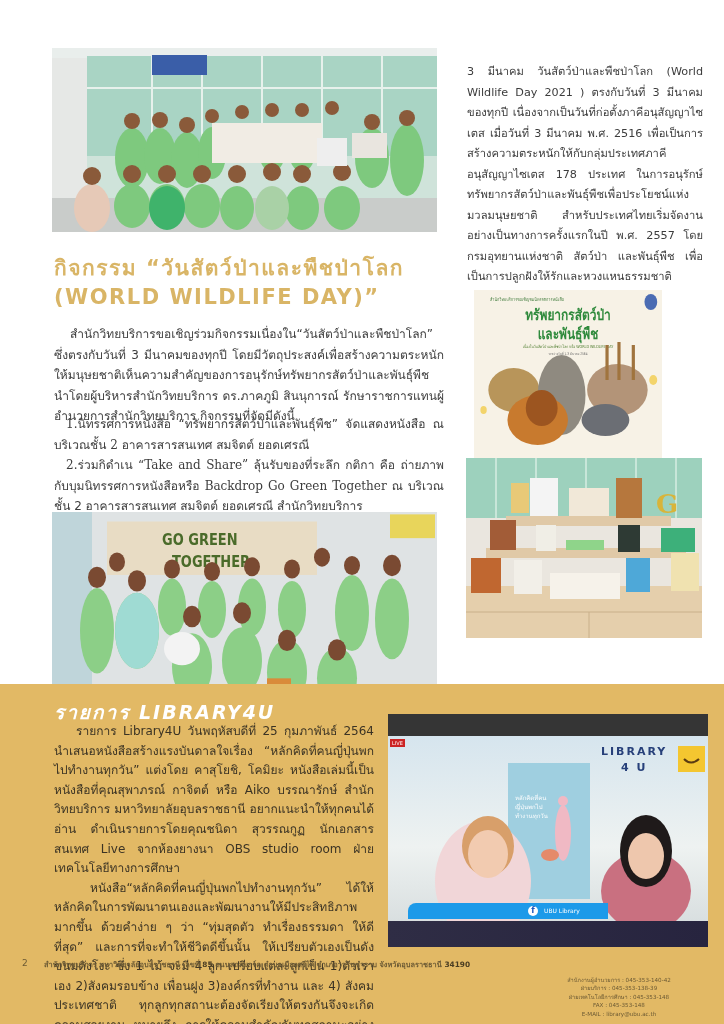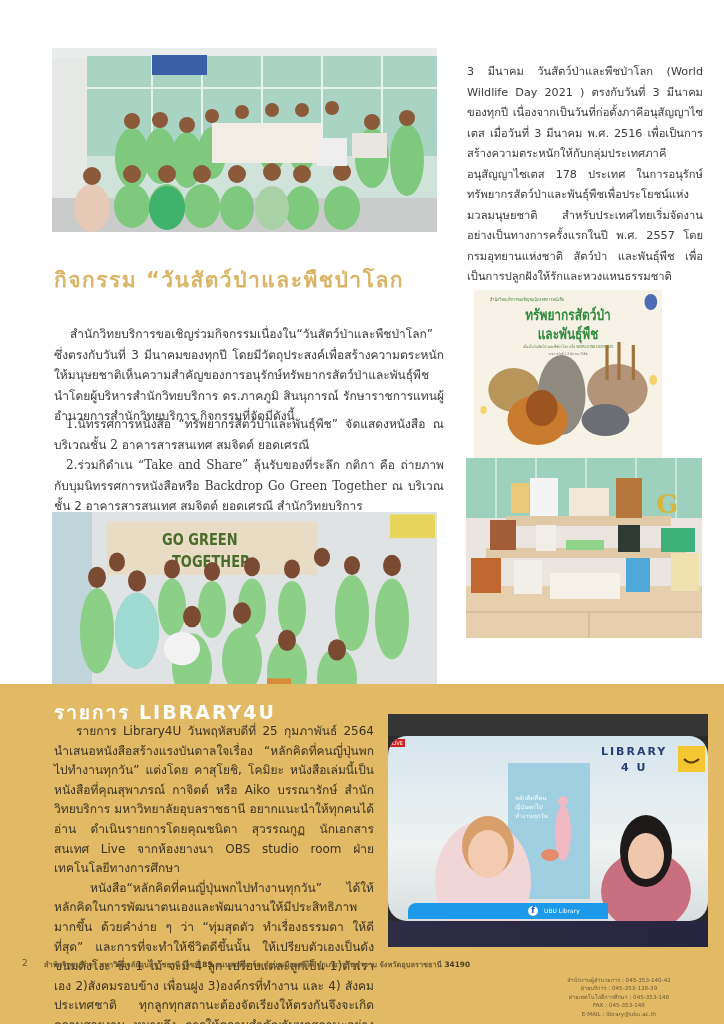--- a/index.html
+++ b/index.html
@@ -10,50 +10,50 @@
   .photo svg { display: block; width: 100%; height: 100%; }
 
   #photo-group1 { left: 52px; top: 48px; width: 385px; height: 184px; }
   #photo-group2 { left: 52px; top: 512px; width: 385px; height: 202px; }
   #poster { left: 466px; top: 290px; width: 196px; height: 168px; padding-left: 8px; }
   #bookshelf { left: 466px; top: 458px; width: 236px; height: 180px; }
 
   .title-gold {
     position: absolute; left: 54px; top: 254px; width: 390px;
     color: #d9b566; font-family: "DejaVu Sans", sans-serif; font-weight: bold;
-    font-size: 21px; line-height: 29px; letter-spacing: 1.5px; margin-top: 12px;
+    font-size: 21px; line-height: 29px; letter-spacing: 1.5px;
   }
 
   .body-text {
     position: absolute; font-size: 12px; line-height: 20.5px; color: #3c3c3c;
   }
   .body-text p { text-align: justify; }
   #intro { left: 54px; top: 324px; width: 390px; }
   #intro p.indent { text-indent: 16px; }
   #list { left: 54px; top: 414px; width: 390px; }
   #list p { text-indent: 12px; }
   .serif { font-family: "DejaVu Serif", serif; }
 
   #right-col { left: 467px; top: 62px; width: 236px; font-size: 11.2px; line-height: 20.5px; }
   #right-col p { text-align: justify; }
 
   
   .gold-band { position: absolute; left: 0; top: 684px; width: 724px; height: 340px; background: #e2b965; }
   .lib-title {
     position: absolute; left: 54px; top: 697px; color: #ffffff;
-    font-weight: bold; font-size: 19px; letter-spacing: 2px;
+    font-weight: bold; font-size: 19px; letter-spacing: 2px; font-style: italic;
   }
   #lib-text { left: 54px; top: 722px; width: 320px; font-size: 12px; line-height: 19.6px; color: #3b3324; }
   #lib-text p { text-align: justify; }
   #lib-text p.ind1 { text-indent: 22px; }
   #lib-text p.ind2 { text-indent: 36px; }
 
   .video { position: absolute; left: 388px; top: 714px; width: 320px; height: 233px; background: #2b2a2b; }
   .video .topbar { position: absolute; left: 0; top: 0; width: 100%; height: 22px; background: #353535; }
-  .video .screen { position: absolute; left: 0; top: 22px; width: 100%; height: 185px; background: linear-gradient(#d6e5ee, #eef2f1 60%, #d9dfe0); overflow: hidden; border-radius: 19px; }
+  .video .screen { position: absolute; left: 0; top: 22px; width: 100%; height: 185px; background: linear-gradient(#d6e5ee, #eef2f1 60%, #d9dfe0); overflow: hidden; }
   .video .bottombar { position: absolute; left: 0; top: 207px; width: 100%; height: 26px; background: linear-gradient(90deg,#2f2d45,#27243f); }
   .live-badge { position: absolute; left: 2px; top: 3px; background: #cc2424; color: #fff; font-size: 5px; padding: 1px 2px; }
   .lib4u { position: absolute; left: 213px; top: 8px; color: #27407a; font-weight: bold; font-size: 11px; letter-spacing: 2px; text-align: center; line-height: 16px; }
   .logo-box { position: absolute; left: 290px; top: 10px; width: 27px; height: 26px; background: #f4c630; }
   .book { position: absolute; left: 120px; top: 27px; width: 82px; height: 136px; background: #9fcfe0; }
   .book-title { position: absolute; left: 7px; top: 30px; width: 44px; color: #ffffff; font-size: 6px; line-height: 9px; }
   .fb-bar { position: absolute; left: 20px; top: 167px; width: 200px; height: 16px; background: #1c9ae9; border-radius: 8px 0 0 0; }
   .fb-icon { position: absolute; left: 140px; top: 170px; width: 10px; height: 10px; background: #fff; border-radius: 50%; color: #1c5ac0; font-size: 8px; font-weight: bold; text-align: center; line-height: 10px; }
   .fb-label { position: absolute; left: 156px; top: 170px; color: #fff; font-size: 6px; line-height: 10px; }
 
@@ -122,20 +122,21 @@
         <circle cx="290" cy="124" r="9"></circle>
     </g>
     <rect x="160" y="75" width="110" height="40" fill="#f1ece4"></rect>
     <rect x="265" y="90" width="30" height="28" fill="#eeeeee"></rect>
     <rect x="300" y="85" width="35" height="25" fill="#e9e5df"></rect>
   </svg>
 </div>
 
 <div class="title-gold">
   <div>กิจกรรม “วันสัตว์ป่าและพืชป่าโลก</div>
+  <div>(WORLD WILDLIFE DAY)”</div>
 </div>
 
 <div class="body-text" id="intro">
   <p class="indent">สำนักวิทยบริการขอเชิญร่วมกิจกรรมเนื่องใน“วันสัตว์ป่าและพืชป่าโลก” ซึ่งตรงกับวันที่ 3 มีนาคมของทุกปี โดยมีวัตถุประสงค์เพื่อสร้างความตระหนักให้มนุษยชาติเห็นความสำคัญของการอนุรักษ์ทรัพยากรสัตว์ป่าและพันธุ์พืช นำโดยผู้บริหารสำนักวิทยบริการ ดร.ภาคภูมิ สินนุการณ์ รักษาราชการแทนผู้อำนวยการสำนักวิทยบริการ กิจกรรมที่จัดมีดังนี้</p>
 </div>
 
 <div class="body-text" id="list">
   <p>
     <span class="serif">1.</span><span>นิทรรศการหนังสือ “ทรัพยากรสัตว์ป่าและพันธุ์พืช” จัดแสดงหนังสือ ณ บริเวณชั้น </span><span class="serif">2</span><span> อาคารสารสนเทศ สมจิตต์ ยอดเศรณี</span>
   </p>

